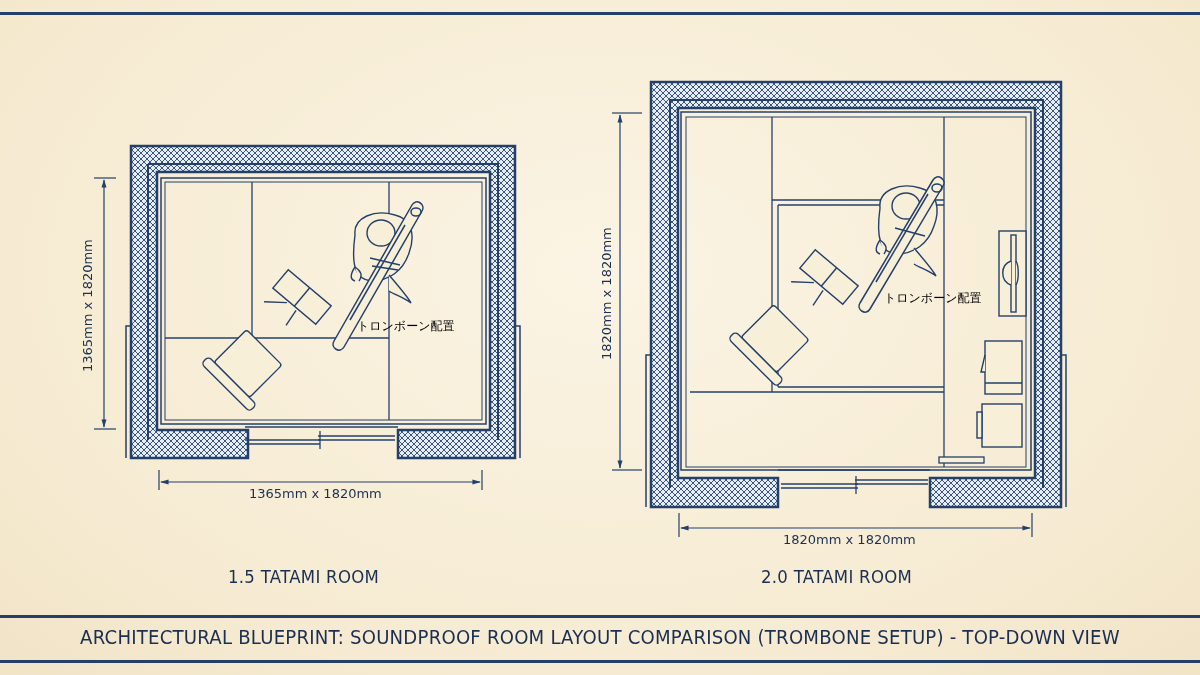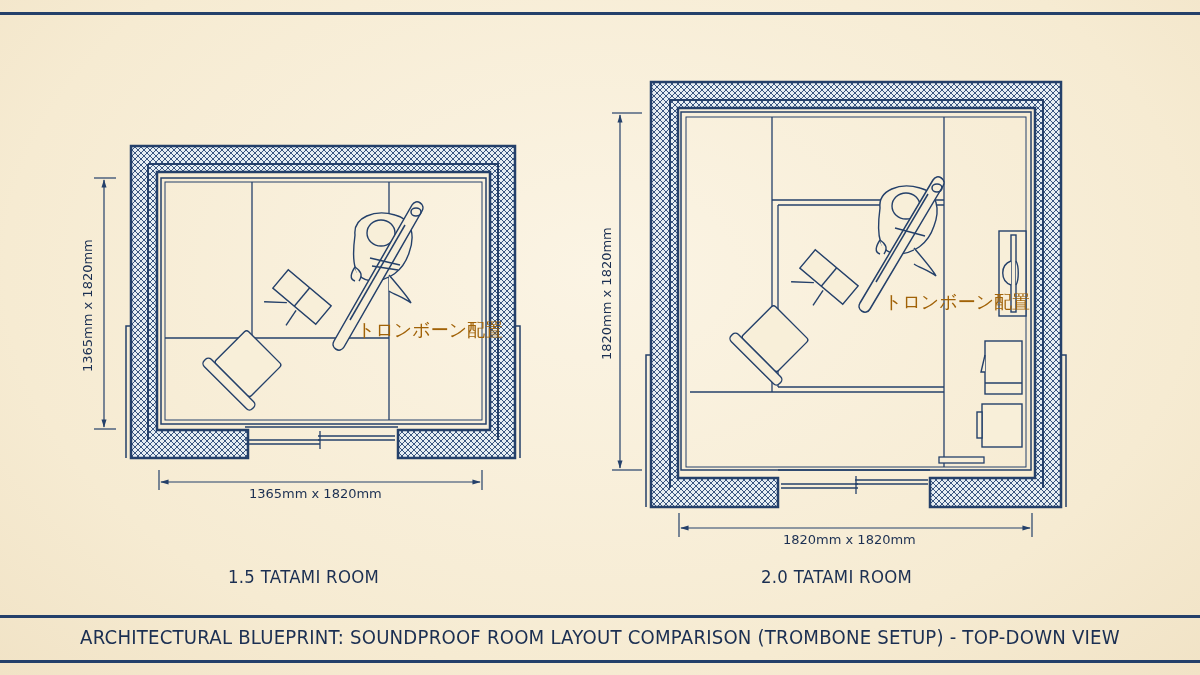--- a/index.html
+++ b/index.html
@@ -23,21 +23,21 @@
   }
   .dim-label.vert { transform-origin:left top; transform:rotate(-90deg); }
   .caption {
     position:absolute; left:0; width:1200px; top:626px; text-align:center;
     font-family:"DejaVu Sans", sans-serif; font-size:19.5px; color:#1b2f52;
     letter-spacing:0.2px; white-space:nowrap;
     transform:scaleX(0.93); transform-origin:center;
   }
   .jp {
     position:absolute; font-family:"DejaVu Sans", sans-serif;
-    font-size:18px; color:#a16207; white-space:nowrap;
+    font-size:12px; color:#000000; white-space:nowrap;
   }
 </style>
 </head>
 <body>
 
 <div class="rule" style="top:12px;"></div>
 <div class="rule" style="top:615px;"></div>
 <div class="rule" style="top:660px;"></div>
 
 <svg class="plan" width="1200" height="675" viewBox="0 0 1200 675">

